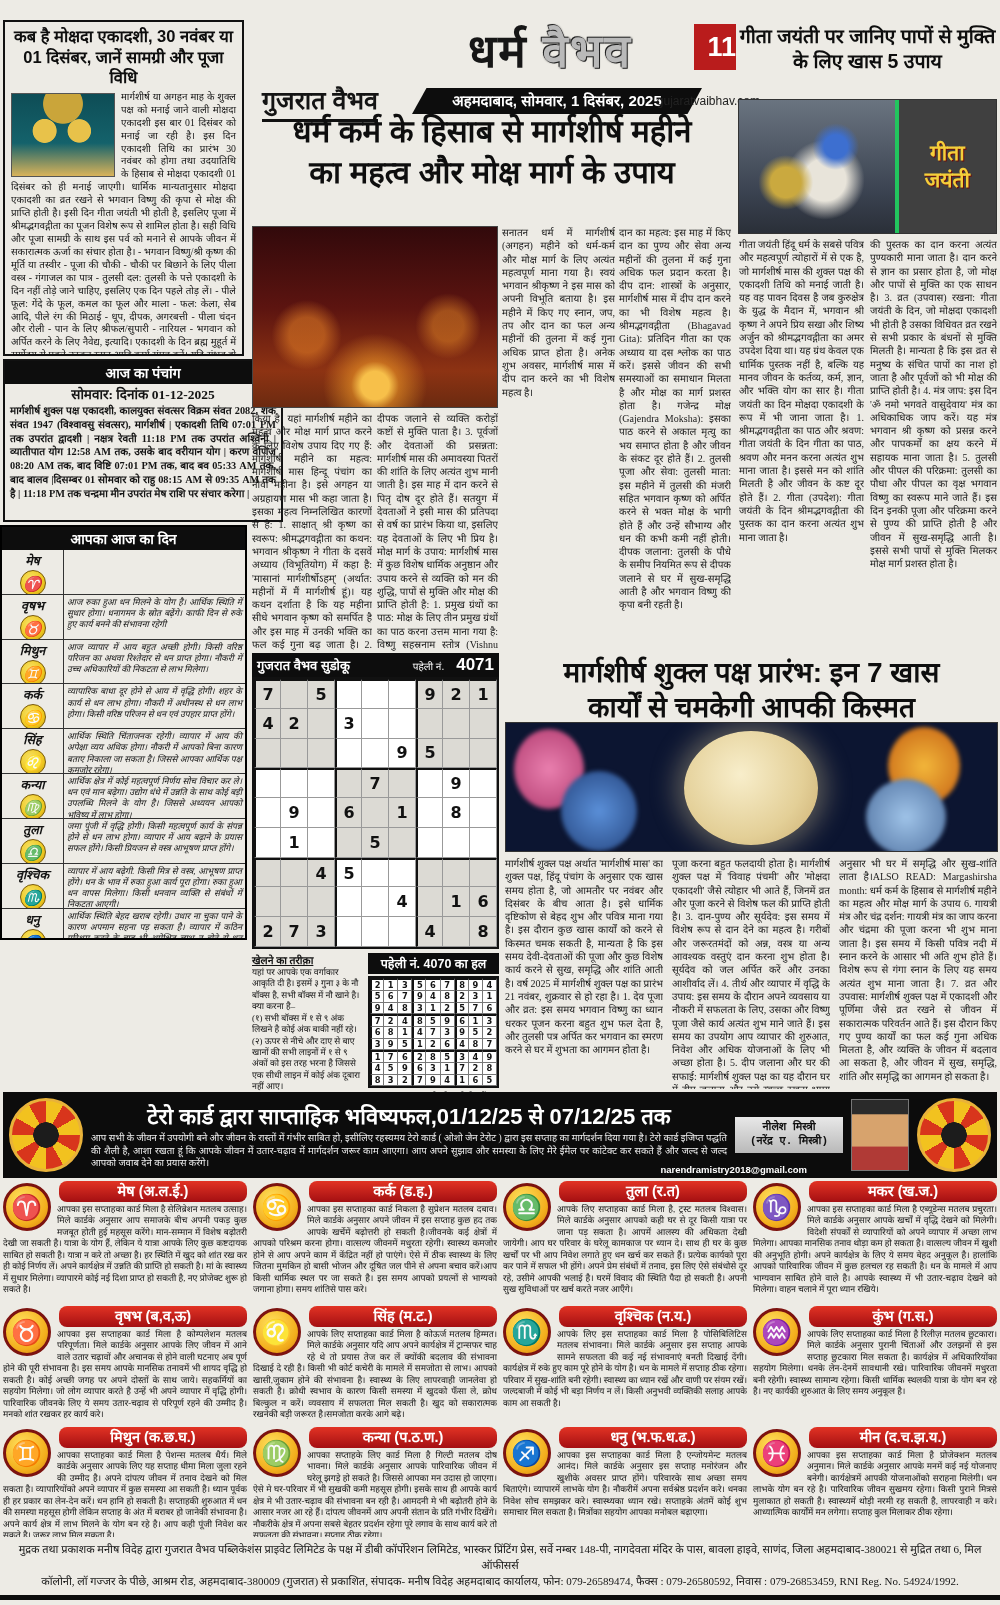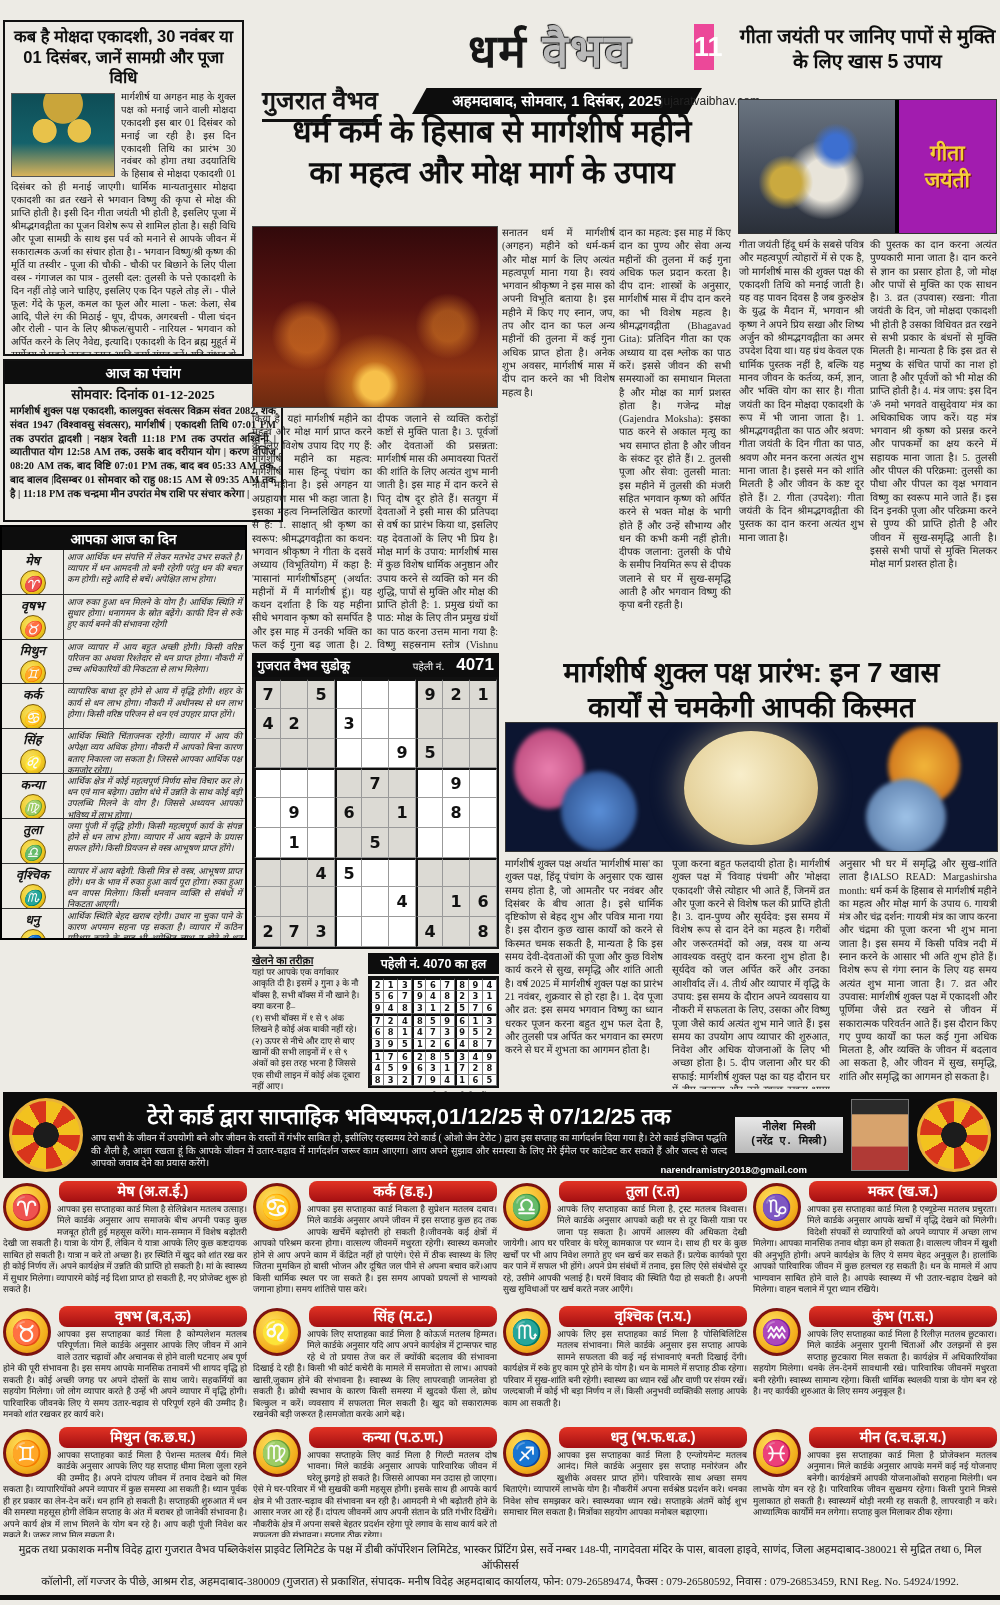--- a/index.html
+++ b/index.html
@@ -6,21 +6,21 @@
   body { background:#c9c6bf; font-family:"Liberation Serif", serif; color:#141414; }
   .page { position:relative; width:1000px; height:1605px; margin:0 auto; background:#edebe5; overflow:hidden; }
 
   
   .paper-name { position:absolute; left:262px; top:82px; font-size:25px; font-weight:bold; font-family:"Liberation Sans",sans-serif; border-bottom:3px solid #111; padding-bottom:3px; }
   .supplement { position:absolute; left:400px; top:18px; width:300px; text-align:center; font-size:46px; font-weight:bold; font-family:"Liberation Sans",sans-serif; letter-spacing:2px; }
   .supplement .w1 { color:#161616; }
   .supplement .w2 { color:#b9b9b9; text-shadow:0 0 2px #222, 1px 1px 0 #222, -1px -1px 0 #222; }
   .date-banner { position:absolute; left:412px; top:88px; width:290px; height:26px; background:#0d0d0d; color:#fff; font-family:"Liberation Sans",sans-serif; font-weight:bold; font-size:15px; text-align:center; line-height:26px; clip-path:polygon(5% 0,100% 0,95% 100%,0 100%); }
   .site-url { position:absolute; left:630px; top:94px; width:130px; text-align:right; font-size:12px; font-family:"Liberation Sans",sans-serif; color:#222; }
-  .page-num { position:absolute; left:694px; top:24px; width:20px; height:46px; background:#ec4899; color:#fff; font-family:"Liberation Sans",sans-serif; font-weight:bold; font-size:27px; text-align:right; line-height:46px; }
+  .page-num { position:absolute; left:694px; top:24px; width:42px; height:46px; background:#b91c1c; color:#fff; font-family:"Liberation Sans",sans-serif; font-weight:bold; font-size:27px; text-align:right; line-height:46px; }
 
   
   .coltext { font-size:10px; line-height:1.33; text-align:justify; overflow:hidden; color:#1b1b1b; }
   .headline { font-family:"Liberation Sans",sans-serif; font-weight:bold; color:#0e0e0e; text-align:center; }
 
   
   .tl-box { position:absolute; left:3px; top:20px; width:241px; height:336px; border:2px solid #111; background:#edebe5; padding:4px 6px; overflow:hidden; }
   .tl-head { font-size:16.5px; line-height:1.25; margin-bottom:3px; }
   .tl-img { float:left; width:104px; height:84px; margin:2px 6px 2px 0; border:1px solid #555;
     background: radial-gradient(circle at 32% 45%, #e8c24a 0 14%, transparent 15%),
@@ -59,21 +59,21 @@
   .mcol.c4 { left:377px; top:412px; width:121px; height:240px; }
 
   
   .tr-head { position:absolute; left:738px; top:24px; width:259px; font-size:19.5px; line-height:1.3; }
   .tr-img { position:absolute; left:738px; top:99px; width:259px; height:135px; border:1px solid #333; display:flex; }
   .tr-img .scene { flex:1.6;
      background: radial-gradient(circle at 62% 35%, #3d6fd0 0 9%, transparent 18%),
                  radial-gradient(circle at 30% 62%, #caa93f 0 11%, transparent 20%),
                  radial-gradient(circle at 55% 60%, #e8e4da 0 18%, transparent 34%),
                  linear-gradient(180deg,#6a7480,#3a4250 70%,#2a2f38); }
-  .tr-img .panel { flex:1; background:#a21caf; display:flex; flex-direction:column; align-items:center; justify-content:center; gap:2px; border-left:4px solid #000000; }
+  .tr-img .panel { flex:1; background:#404040; display:flex; flex-direction:column; align-items:center; justify-content:center; gap:2px; border-left:4px solid #22c55e; }
   .tr-img .panel div { color:#f5cf3a; font-family:"Liberation Sans",sans-serif; font-weight:bold; font-size:21px; line-height:1.15; text-shadow:1px 1px 0 #6e0a0a; }
   .trcol { position:absolute; top:238px; height:417px; }
   .trcol.c1 { left:739px; width:125px; }
   .trcol.c2 { left:870px; width:127px; }
 
   
   .sud-box { position:absolute; left:252px; top:653px; width:247px; height:434px; }
   .sud-head { display:flex; justify-content:space-between; align-items:center; background:#0d0d0d; color:#fff; padding:2px 5px; font-family:"Liberation Sans",sans-serif; }
   .sud-head .t { font-weight:bold; font-size:13px; }
   .sud-head .n { font-size:10px; }
@@ -154,21 +154,20 @@
   </div>
 
   <div class="horo-box">
     <div class="bar-black">आपका आज का दिन</div>
     <div class="h-rows" id="horo-rows">
         <div class="h-row">
           <div class="h-sign">
             <div class="h-name">मेष</div>
             <div class="h-icon">♈</div>
           </div>
-          <div class="h-text">आज आर्थिक धन संपत्ति में लेकर मतभेद उभर सकते है। व्यापार में धन आमदनी तो बनी रहेगी परंतु धन की बचत कम होगी। सट्टे आदि से बचें। अपेक्षित लाभ होगा।</div>
         </div>
         <div class="h-row">
           <div class="h-sign">
             <div class="h-name">वृषभ</div>
             <div class="h-icon">♉</div>
           </div>
           <div class="h-text">आज रुका हुआ धन मिलने के योग है। आर्थिक स्थिति में सुधार होगा। धनागमन के स्रोत बढ़ेंगे। काफी दिन से रुके हुए कार्य बनने की संभावना रहेगी</div>
         </div>
         <div class="h-row">
           <div class="h-sign">

